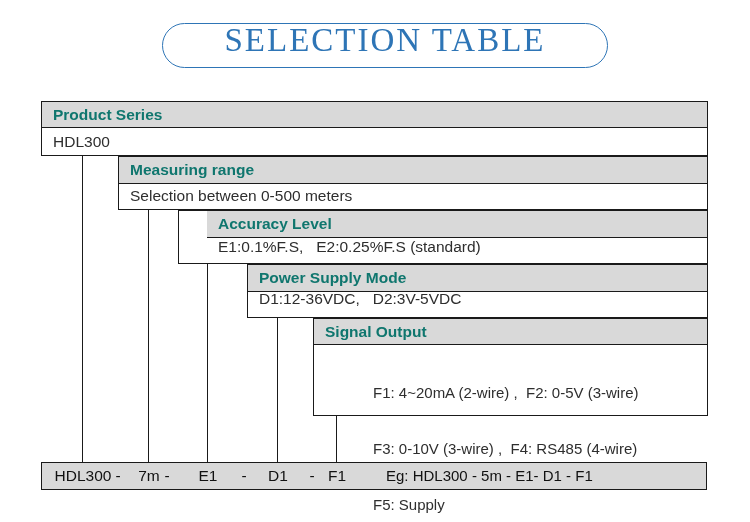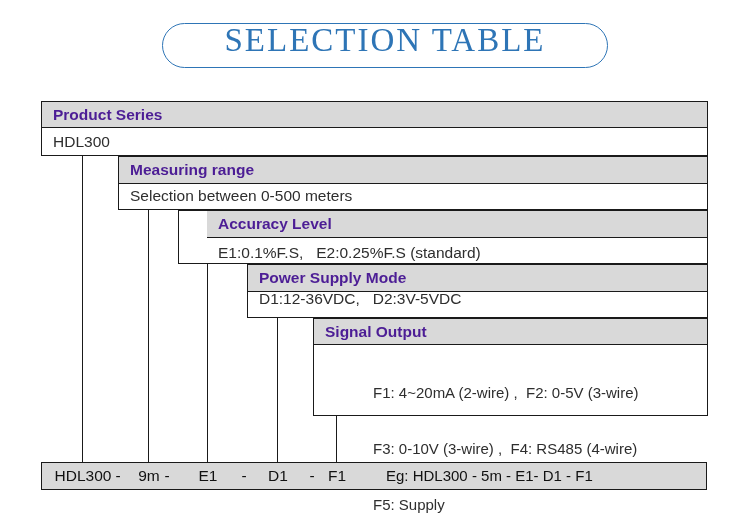--- a/index.html
+++ b/index.html
@@ -38,21 +38,21 @@
     box-sizing: border-box;
     border: 1.4px solid #1a1a1a;
     background: #ffffff;
   }
   .level-header {
     box-sizing: border-box;
     background: #d9d9d9;
     border-bottom: 1.2px solid #1a1a1a;
     font-weight: 700;
     font-size: 15.5px;
-    color: #4c1d95;
+    color: #0f766e;
     display: flex; align-items: center;
     padding-left: 11px;
     white-space: pre;
   }
   .level-content {
     box-sizing: border-box;
     font-size: 15.5px;
     color: #2e2e2e;
     padding-left: 11px;
     white-space: pre;
@@ -62,21 +62,21 @@
   .b1 { left: 41px;  top: 101px; width: 667px; height: 55px; }
   .b1 .level-header  { height: 26px; }
   .b1 .level-content { height: 27px; display: flex; align-items: center; }
 
   .b2 { left: 118px; top: 156px; width: 590px; height: 54px; }
   .b2 .level-header  { height: 27px; }
   .b2 .level-content { height: 24px; display: flex; align-items: center; }
 
   .b3 { left: 178px; top: 210px; width: 530px; height: 54px; padding-left: 28px; }
   .b3 .level-header  { height: 27px; }
-  .b3 .level-content { height: 24px; display: flex; align-items: flex-end; }
+  .b3 .level-content { height: 24px; display: flex; align-items: flex-start; }
 
   .b4 { left: 247px; top: 264px; width: 461px; height: 54px; }
   .b4 .level-header  { height: 27px; }
   .b4 .level-content { height: 16px; display: flex; align-items: flex-end; }
 
   .b5 { left: 313px; top: 318px; width: 395px; height: 98px; }
   .b5 .level-header  { height: 26px; }
   .b5 .level-content { padding-top: 3px; font-size: 15px; }
   .b5 .level-content .line { line-height: 22px; margin-left: 48px; }
 
@@ -169,21 +169,21 @@
 
   <div class="vline l1"></div>
   <div class="vline l2"></div>
   <div class="vline l3"></div>
   <div class="vline l4"></div>
   <div class="vline l5"></div>
 
   <div class="code-bar">
     <span class="seg seg-1">HDL300</span>
     <span class="dash dash-1">-</span>
-    <span class="seg seg-2">9m</span>
+    <span class="seg seg-2">7m</span>
     <span class="dash dash-2">-</span>
     <span class="seg seg-3">E1</span>
     <span class="dash dash-3">-</span>
     <span class="seg seg-4">D1</span>
     <span class="dash dash-4">-</span>
     <span class="seg seg-5">F1</span>
     <span class="example">Eg: HDL300 - 5m - E1- D1 - F1</span>
   </div>
 
 </div>

